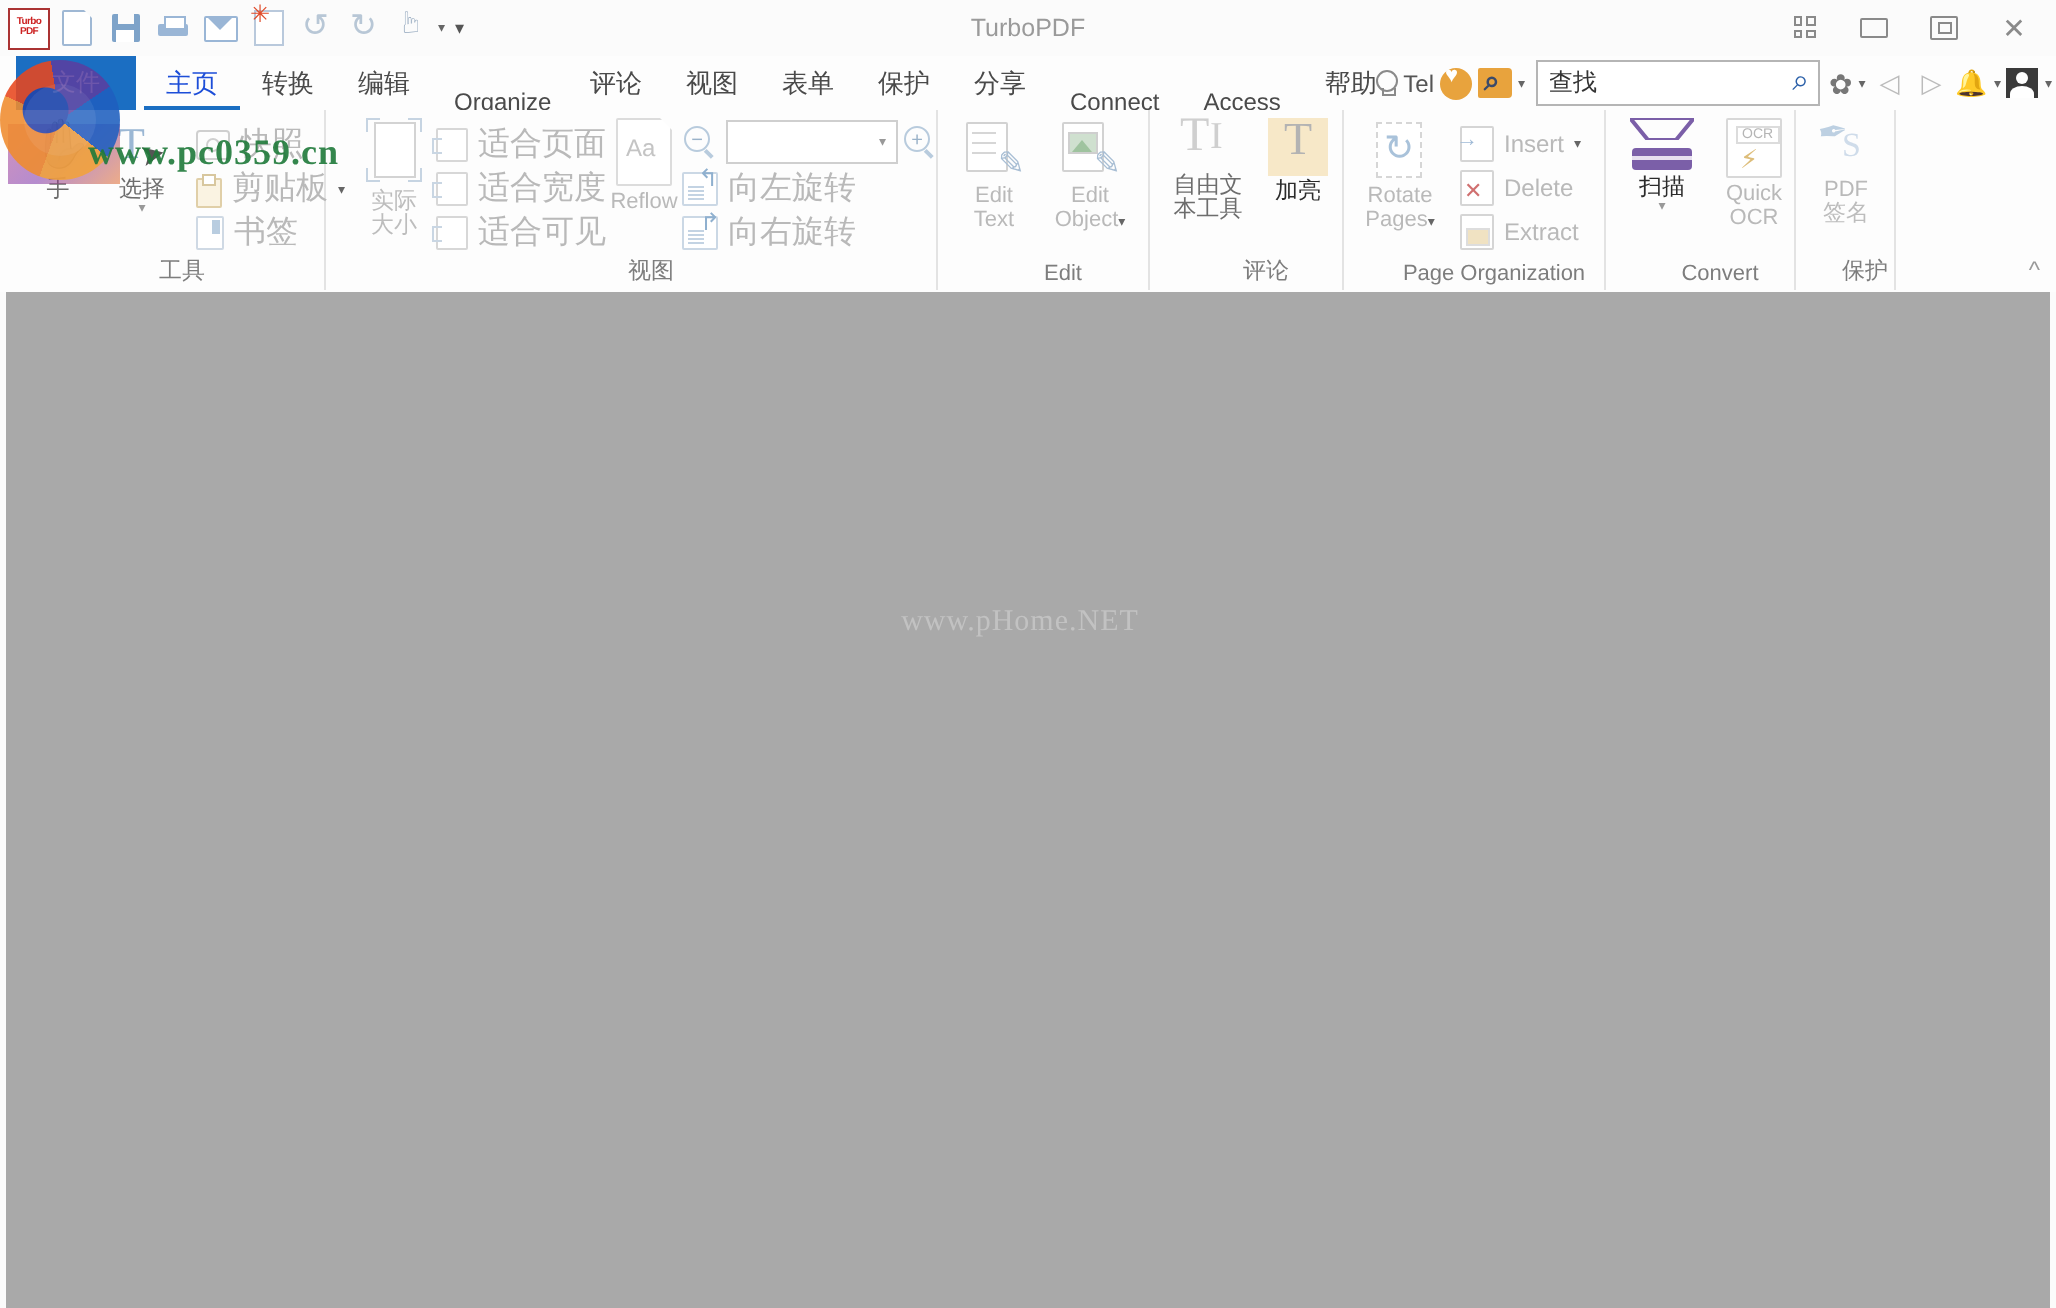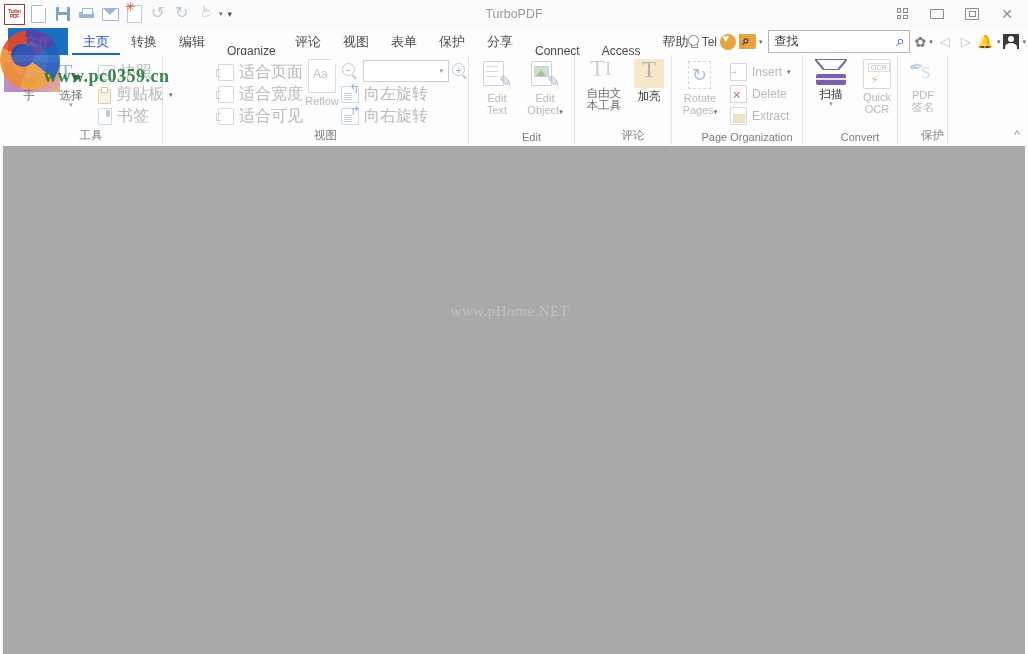--- a/index.html
+++ b/index.html
@@ -778,20 +778,31 @@
         <div class="smallbtn" style="left:98px; top:51px;justify-content:space-between;">
           <span class="i-bookmark"></span>
           <span class="lbl">书签</span>
         </div>
       </div>
       <div class="glabel">工具</div>
     </div>
 
     <div class="rgroup" style="left:163px; width:306px;">
       <div class="gbody">
+        <div class="bigbtn" style="left:8px; top:4px;">
+          <span class="i-actual">
+            <span class="pg"></span>
+              <span class="c c1"></span>
+              <span class="c c2"></span>
+              <span class="c c3"></span>
+              <span class="c c4"></span>
+          </span>
+          <span class="lbl dim">实际</span>
+          <span class="lbl dim" style="margin-top:-1px">大小</span>
+        </div>
 
         <div class="smallbtn" style="left:55px; top:7px;justify-content:space-between;">
           <span class="i-fit"></span>
           <span class="lbl">适合页面</span>
         </div>
         <div class="smallbtn" style="left:55px; top:29px;">
           <span class="i-fit"></span>
           <span class="lbl">适合宽度</span>
         </div>
         <div class="smallbtn" style="left:55px; top:51px;">

